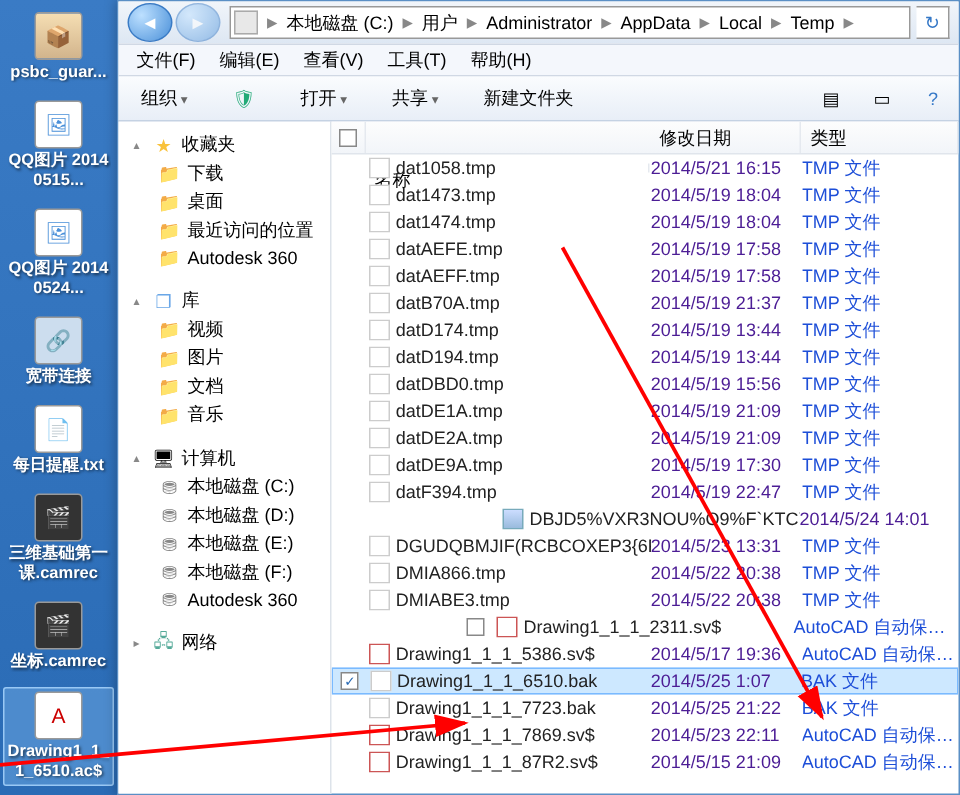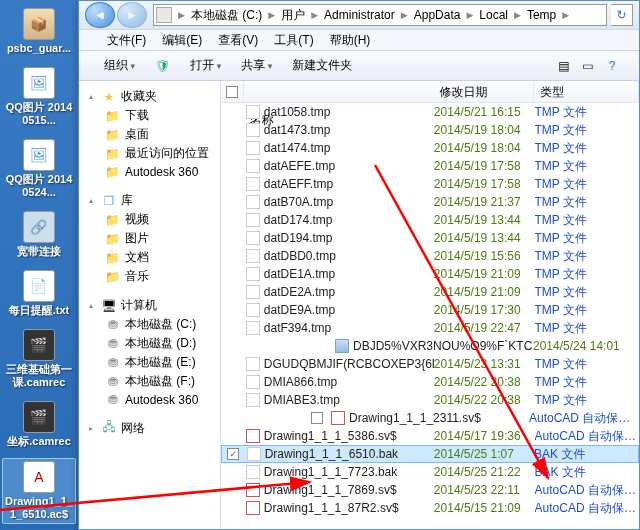--- a/index.html
+++ b/index.html
@@ -112,31 +112,31 @@
     width: 22px; height:22px; border:1px solid #999; border-left:none; background:#fff;
     display:flex; align-items:center; justify-content:center; color:#3578c7;
   }
 
   .menubar {
     height: 22px;
     background: #f4f7fc;
     border-top:1px solid #d0d8e4;
     border-bottom:1px solid #d0d8e4;
     display:flex; align-items:center;
-    padding: 0 20px;
+    padding: 0 4px;
   }
   .menubar span { padding: 2px 8px; cursor:pointer; }
 
   .toolbar {
     height: 30px;
     background: linear-gradient(#fafcfe,#e8eef7);
     border-bottom:1px solid #c5d2e3;
     display:flex; align-items:center;
-    padding: 0 16px;
-    gap: 2px;
+    padding: 0 6px;
+    gap: 12px;
     position: relative;
   }
   .tool-btn { padding: 3px 8px; border:1px solid transparent; border-radius:2px; cursor:pointer; }
   .tool-drop::after { content:" ▾"; font-size:9px; color:#666; }
   .tool-spacer { flex:1; }
   .toolbar .mini { width:22px; text-align:center; padding: 3px 0; }
   .shield { color:#2a7; }
 
   .content {
     display:flex;
@@ -195,21 +195,21 @@
     color:#222;
     justify-content:flex-end;
   }
   .file-row.selected { background:#cde8ff; border:1px solid #7abaff; height:18px; }
   .cell-chk { width:24px; display:flex; justify-content:center; }
   .cell-name { width:200px; display:flex; align-items:center; padding-left:2px; white-space:nowrap; overflow:hidden; }
   .cell-name .fic { width:14px; height:14px; margin-right:4px; flex:none;
     background:#fff; border:1px solid #ccc; display:flex; align-items:center; justify-content:center; font-size:8px; color:#888;}
   .fic.jpg { background:linear-gradient(#cdf,#9bd); border-color:#7ab;}
   .fic.dwg { background:#fff; border-color:#c55; color:#c55;}
-  .cell-date { width:106px; color:#4d7c0f; white-space:nowrap; overflow:hidden;}
+  .cell-date { width:106px; color:#4c1d95; white-space:nowrap; overflow:hidden;}
   .cell-type { width:110px; color:#1d4ed8; white-space:nowrap; overflow:hidden;}
   .checkbox { width:12px; height:12px; border:1px solid #888; background:#fff; display:inline-flex; align-items:center; justify-content:center; font-size:9px; color:#2a6bb5;}
 
   
   .arrow-overlay {
     position:absolute; left:0; top:0; width:640px; height:530px; pointer-events:none;
   }
 </style>
 </head>
 <body>

